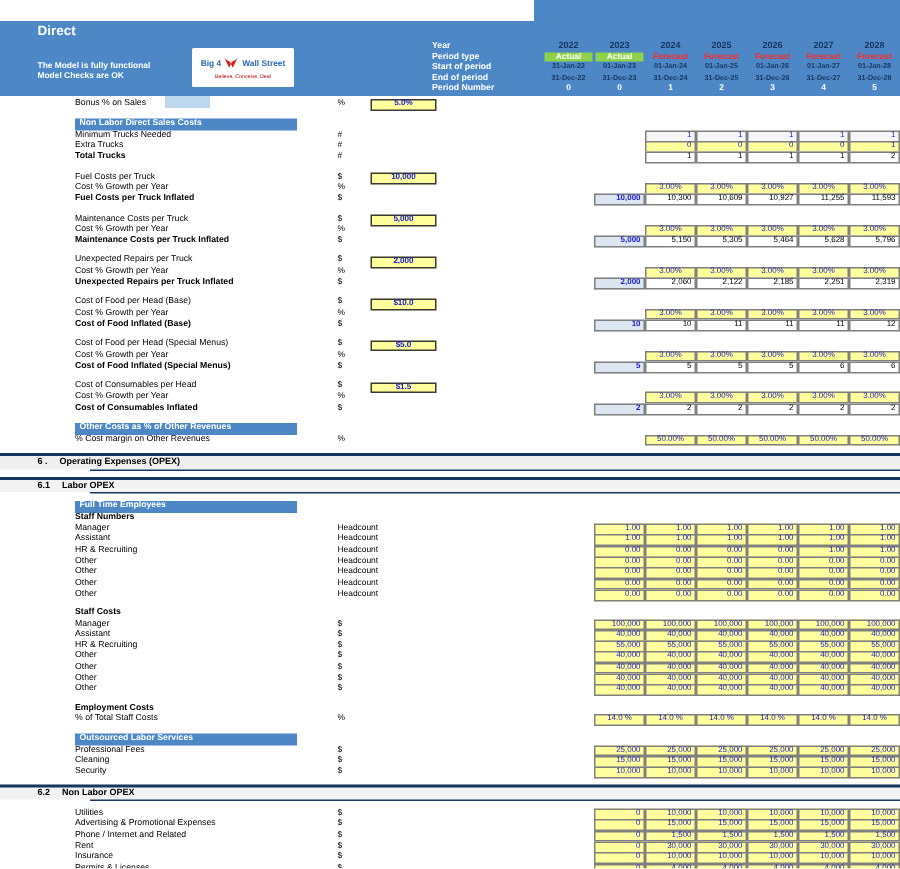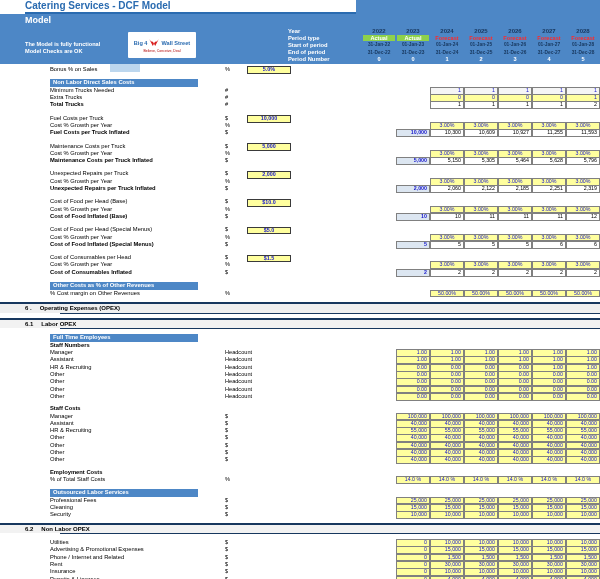--- a/index.html
+++ b/index.html
@@ -50,23 +50,22 @@
   .sec .num{font-weight:bold;padding-left:25px;}
   .sec .slabel{font-weight:bold;padding-left:8px;}
   .secline{margin-left:60px;border-top:1px solid #17375e;height:0;}
   .sub{background:#f2f2f2;height:8.5px;line-height:8.5px;}
 </style>
 </head>
 <body>
 
 <div id="app">
   <div id="corner-blue"></div>
-  <div id="title">Catering Services - DCF Model</div>
   <div id="band">
-    <div id="sheet-title">Model</div>
+    <div id="sheet-title">Direct</div>
     <div id="status">
       <div>The Model is fully functional</div>
       <div>Model Checks are OK</div>
     </div>
     <div id="logo">
       <div class="logo-row">
         <span>Big 4</span>
         <span><svg width="12" height="9" viewBox="0 0 20 14">
               <path d="M2 1 C6 8 8 3 10 9 C12 3 14 8 18 1 L12 13 L10 9 L8 13 Z" fill="#d91f1f"></path>
             </svg></span>

